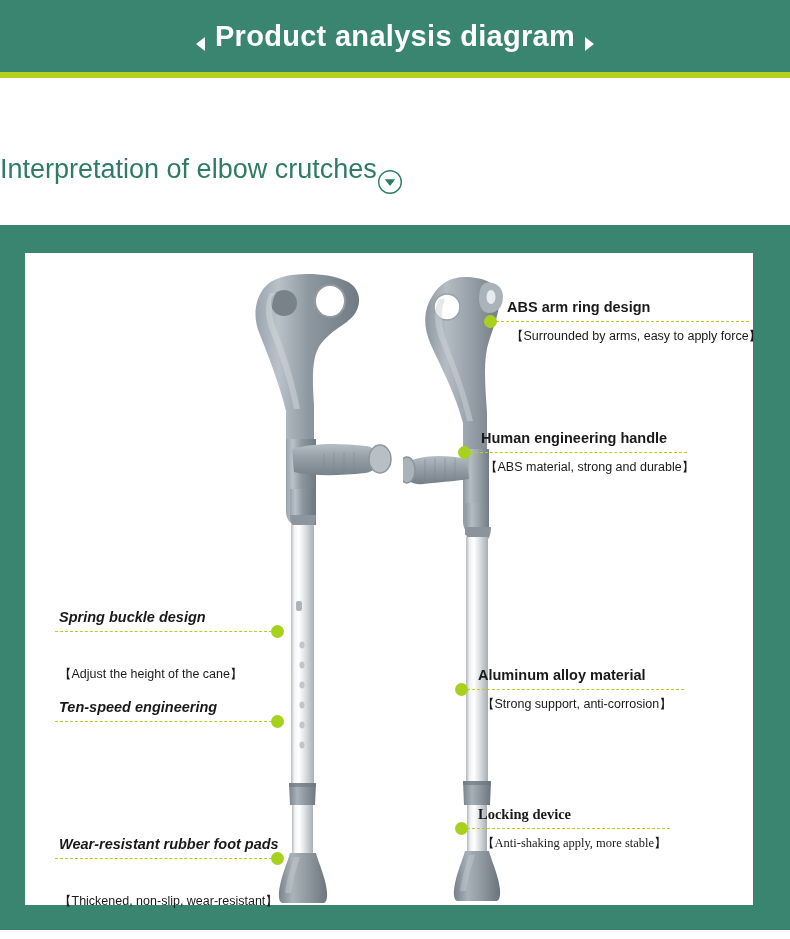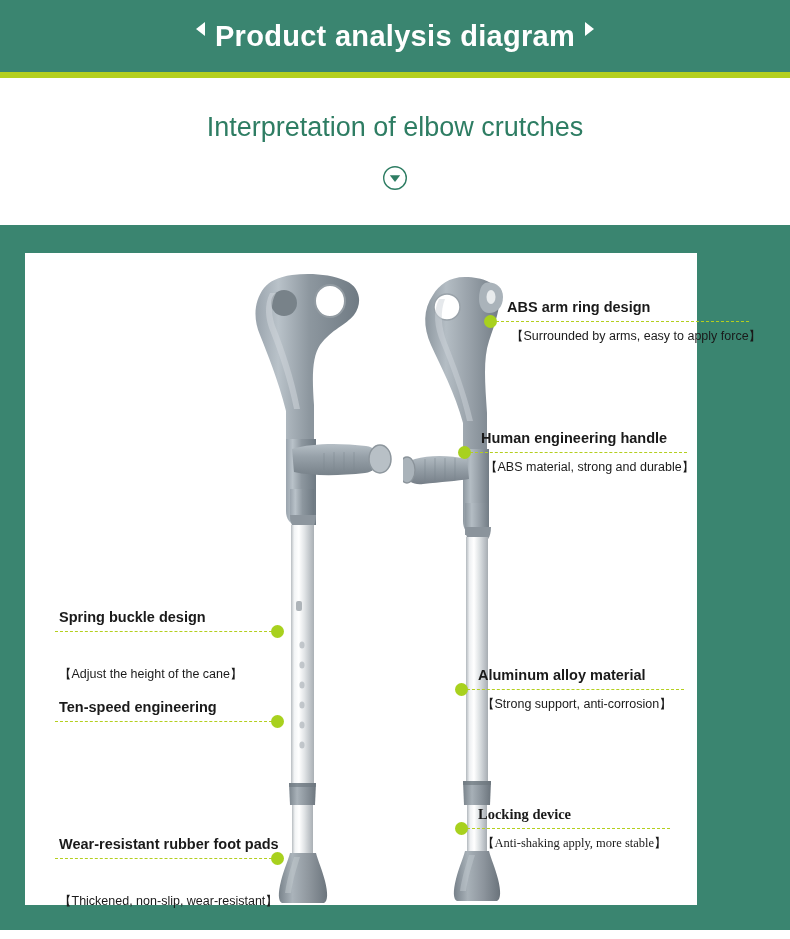--- a/index.html
+++ b/index.html
@@ -19,21 +19,21 @@
   .header-bar {
     height: 72px;
     background: #3a8570;
     display: flex;
     align-items: center;
     justify-content: center;
     position: relative;
   }
   .header-inner {
     display: flex;
-    align-items: flex-start;
+    align-items: flex-end;
     gap: 10px;
   }
   .header-title {
     color: #ffffff;
     font-size: 29px;
     font-weight: bold;
     letter-spacing: 0.3px;
     line-height: 1;
   }
   .tri {
@@ -48,21 +48,21 @@
   .accent-bar {
     height: 6px;
     background: #b4cf1e;
   }
 
   
   .subtitle-wrap {
     height: 147px;
     background: #ffffff;
     display: flex;
-    flex-direction: column;
+    flex-direction: row;
     align-items: center;
     justify-content: flex-start;
     padding-top: 36px;
     box-sizing: border-box;
   }
   .subtitle {
     color: #2e7d63;
     font-size: 27px;
     font-weight: normal;
     line-height: 1;
@@ -79,21 +79,21 @@
     left: 0;
     top: 225px;
     width: 790px;
     height: 705px;
     background: #3a8570;
   }
   .panel-inner {
     position: absolute;
     left: 25px;
     top: 28px;
-    width: 672px;
+    width: 728px;
     height: 652px;
     background: #ffffff;
   }
 
   
   .crutch {
     position: absolute;
   }
 
   
@@ -127,21 +127,21 @@
     height: 13px;
     border-radius: 50%;
     background: #a8d11e;
     top: -7px;
   }
   .callout-right .dot { left: -7px; }
   .callout-left  .dot { right: -7px; }
 
   .callout-right .c-title { padding-left: 16px; }
   .callout-right .c-desc  { padding-left: 20px; margin-top: 8px; }
-  .callout-left  .c-title { padding-left: 4px; }
+  .callout-left  .c-title { padding-left: 4px; font-style: italic; }
   .callout-left  .c-desc  { padding-left: 4px; margin-top: 36px; }
 </style>
 </head>
 <body>
 
 <div class="header-bar">
   <div class="header-inner">
     <span class="tri tri-left"></span>
     <span class="header-title">Product analysis diagram</span>
     <span class="tri tri-right"></span>

